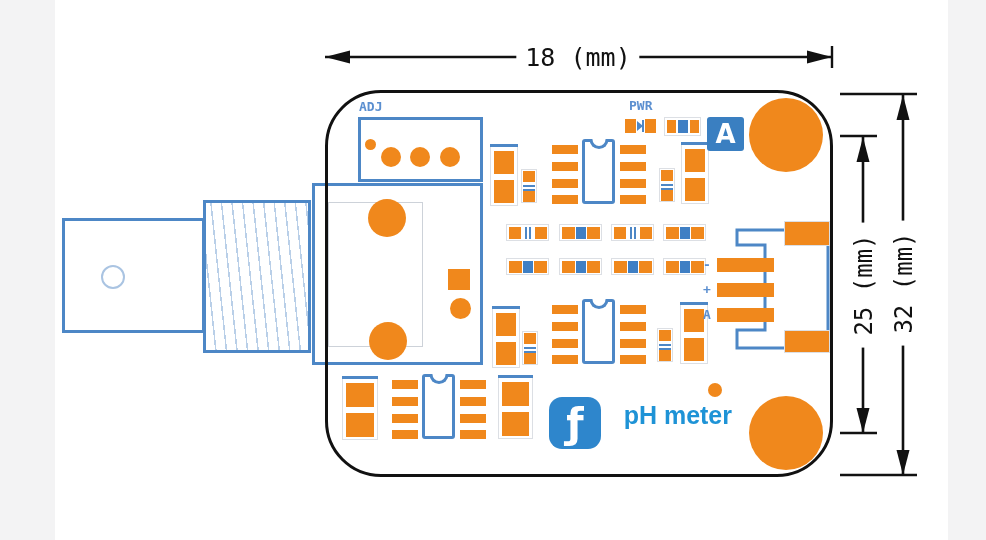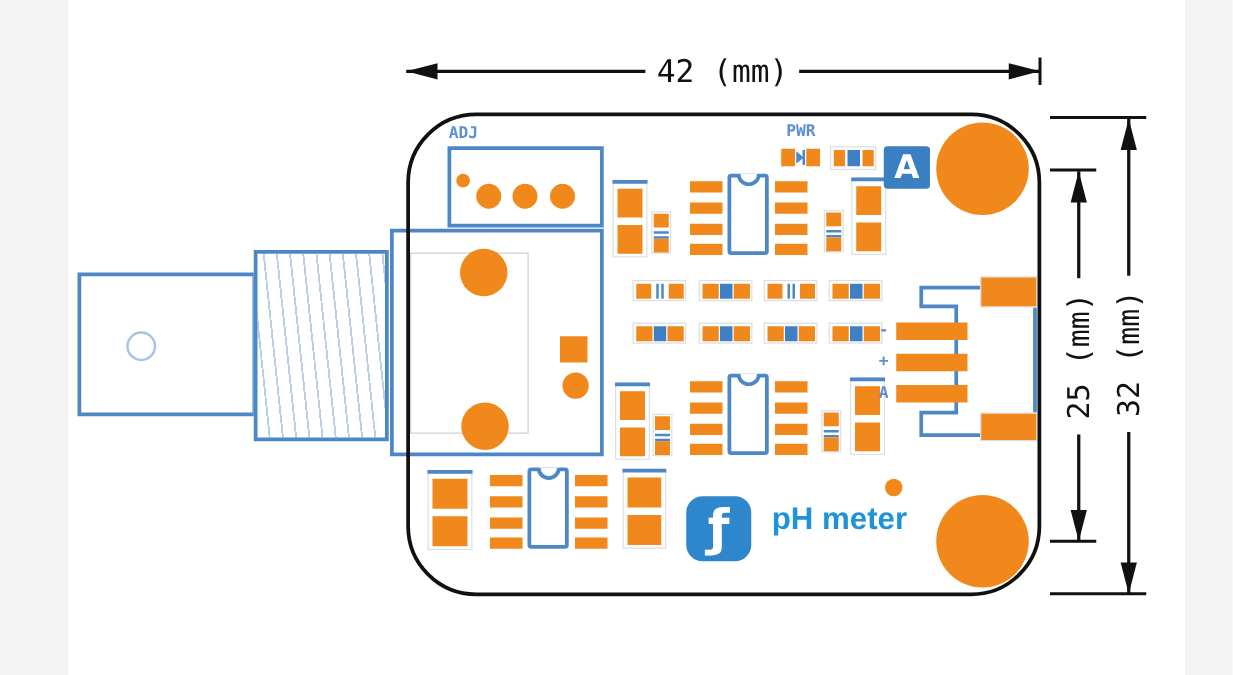--- a/index.html
+++ b/index.html
@@ -283,21 +283,21 @@
   <div class="pad z3" style="left:717px;top:258px;width:57px;height:14px;"></div>
   <div class="pad z3" style="left:717px;top:283px;width:57px;height:14px;"></div>
   <div class="pad z3" style="left:717px;top:308px;width:57px;height:14px;"></div>
   <div class="lbl pinlbl" style="left:703px;top:258px;">-</div>
   <div class="lbl pinlbl" style="left:703px;top:283px;">+</div>
   <div class="lbl pinlbl" style="left:703px;top:308px;">A</div>
 
   <div class="logo-sq">
       <span>ƒ</span>
     </div>
-  <div class="brand" style="left:611px;top:401px;width:121px;font-size:25px;text-align:center;">pH meter</div>
+  <div class="brand" style="left:611px;top:401px;width:121px;font-size:25px;">pH meter</div>
   <div class="dot z3" style="left:708px;top:383px;width:14px;height:14px;"></div>
 
   <svg class="overlay" width="986" height="540" viewBox="0 0 986 540">
 
     <line x1="325" y1="57" x2="832" y2="57" stroke="#111" stroke-width="2.6"></line>
     <polygon points="325,57 350,50.5 350,63.5" fill="#111"></polygon>
     <polygon points="832,57 807,50.5 807,63.5" fill="#111"></polygon>
     <line x1="832" y1="46" x2="832" y2="68" stroke="#111" stroke-width="2.4"></line>
 
     <line x1="863" y1="137" x2="863" y2="433" stroke="#111" stroke-width="2.6"></line>
@@ -305,16 +305,16 @@
     <polygon points="863,433 856.5,408 869.5,408" fill="#111"></polygon>
     <line x1="840" y1="136" x2="877" y2="136" stroke="#111" stroke-width="2.4"></line>
     <line x1="840" y1="433" x2="877" y2="433" stroke="#111" stroke-width="2.4"></line>
 
     <line x1="903" y1="95" x2="903" y2="475" stroke="#111" stroke-width="2.6"></line>
     <polygon points="903,95 896.5,120 909.5,120" fill="#111"></polygon>
     <polygon points="903,475 896.5,450 909.5,450" fill="#111"></polygon>
     <line x1="840" y1="94" x2="917" y2="94" stroke="#111" stroke-width="2.4"></line>
     <line x1="840" y1="475" x2="917" y2="475" stroke="#111" stroke-width="2.4"></line>
   </svg>
-  <div class="dimtxt hcenter" style="left:578px;top:57px;">42 (mm)</div>
+  <div class="dimtxt hcenter" style="left:578px;top:57px;">18 (mm)</div>
   <div class="dimtxt vlabel" style="left:864px;top:285px;font-size:24px;">25 (mm)</div>
   <div class="dimtxt vlabel" style="left:904px;top:283px;font-size:24px;">32 (mm)</div>
 </div>
 
 </body></html>

